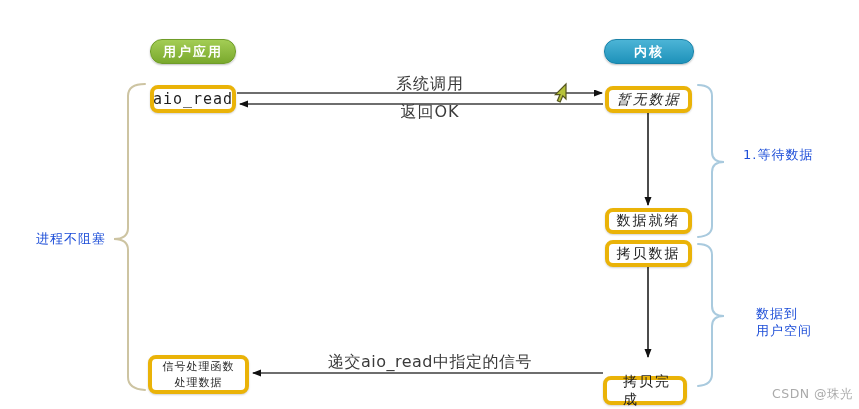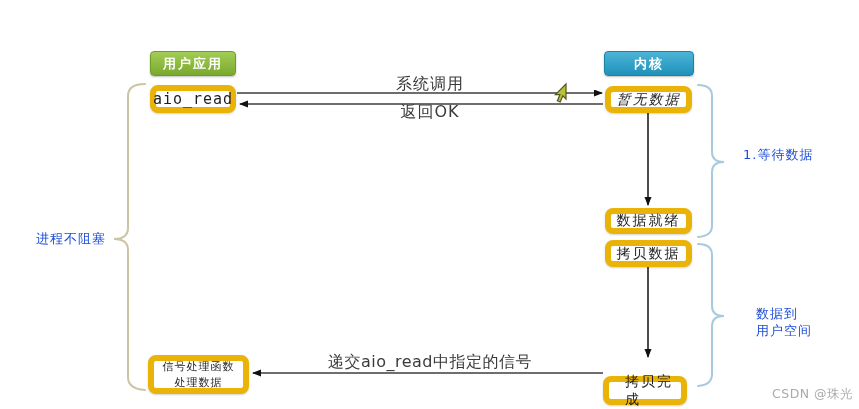--- a/index.html
+++ b/index.html
@@ -19,41 +19,40 @@
   }
   .abs { position: absolute; }
   .header-badge {
     display: flex;
     align-items: center;
     justify-content: center;
     color: #ffffff;
     font-size: 13px;
     font-weight: bold;
     letter-spacing: 2px;
-    border-radius: 4px;
+    border-radius: 12px;
     box-shadow: 0 1px 2px rgba(0,0,0,0.25);
-    margin-top: 12px;
   }
   .header-user {
     left: 150px; top: 39px; width: 86px; height: 25px;
     background: linear-gradient(#a3cd55, #7aa92d);
     border: 1px solid #6f9c28;
   }
   .header-kernel {
     left: 604px; top: 39px; width: 90px; height: 25px;
     background: linear-gradient(#4cb4d6, #1e92ba);
     border: 1px solid #1a82a8;
   }
   .node {
     display: flex;
     flex-direction: column;
     align-items: center;
     justify-content: center;
     background: #ffffff;
-    border: 6px solid #eab308;
+    border: 4px solid #eab308;
     border-radius: 8px;
     font-size: 14px;
     color: #1f1f1f;
     letter-spacing: 2px;
     box-shadow: 0 1px 2px rgba(0,0,0,0.18);
   }
   .node-aio      { left: 150px; top: 85px;  width: 86px;  height: 28px; font-family: "DejaVu Sans Mono", monospace; font-size: 15px; letter-spacing: 1px; }
   .node-nodata   { left: 605px; top: 86px;  width: 87px;  height: 27px; font-style: italic; }
   .node-ready    { left: 605px; top: 208px; width: 87px;  height: 26px; }
   .node-copy     { left: 605px; top: 240px; width: 87px;  height: 27px; }

